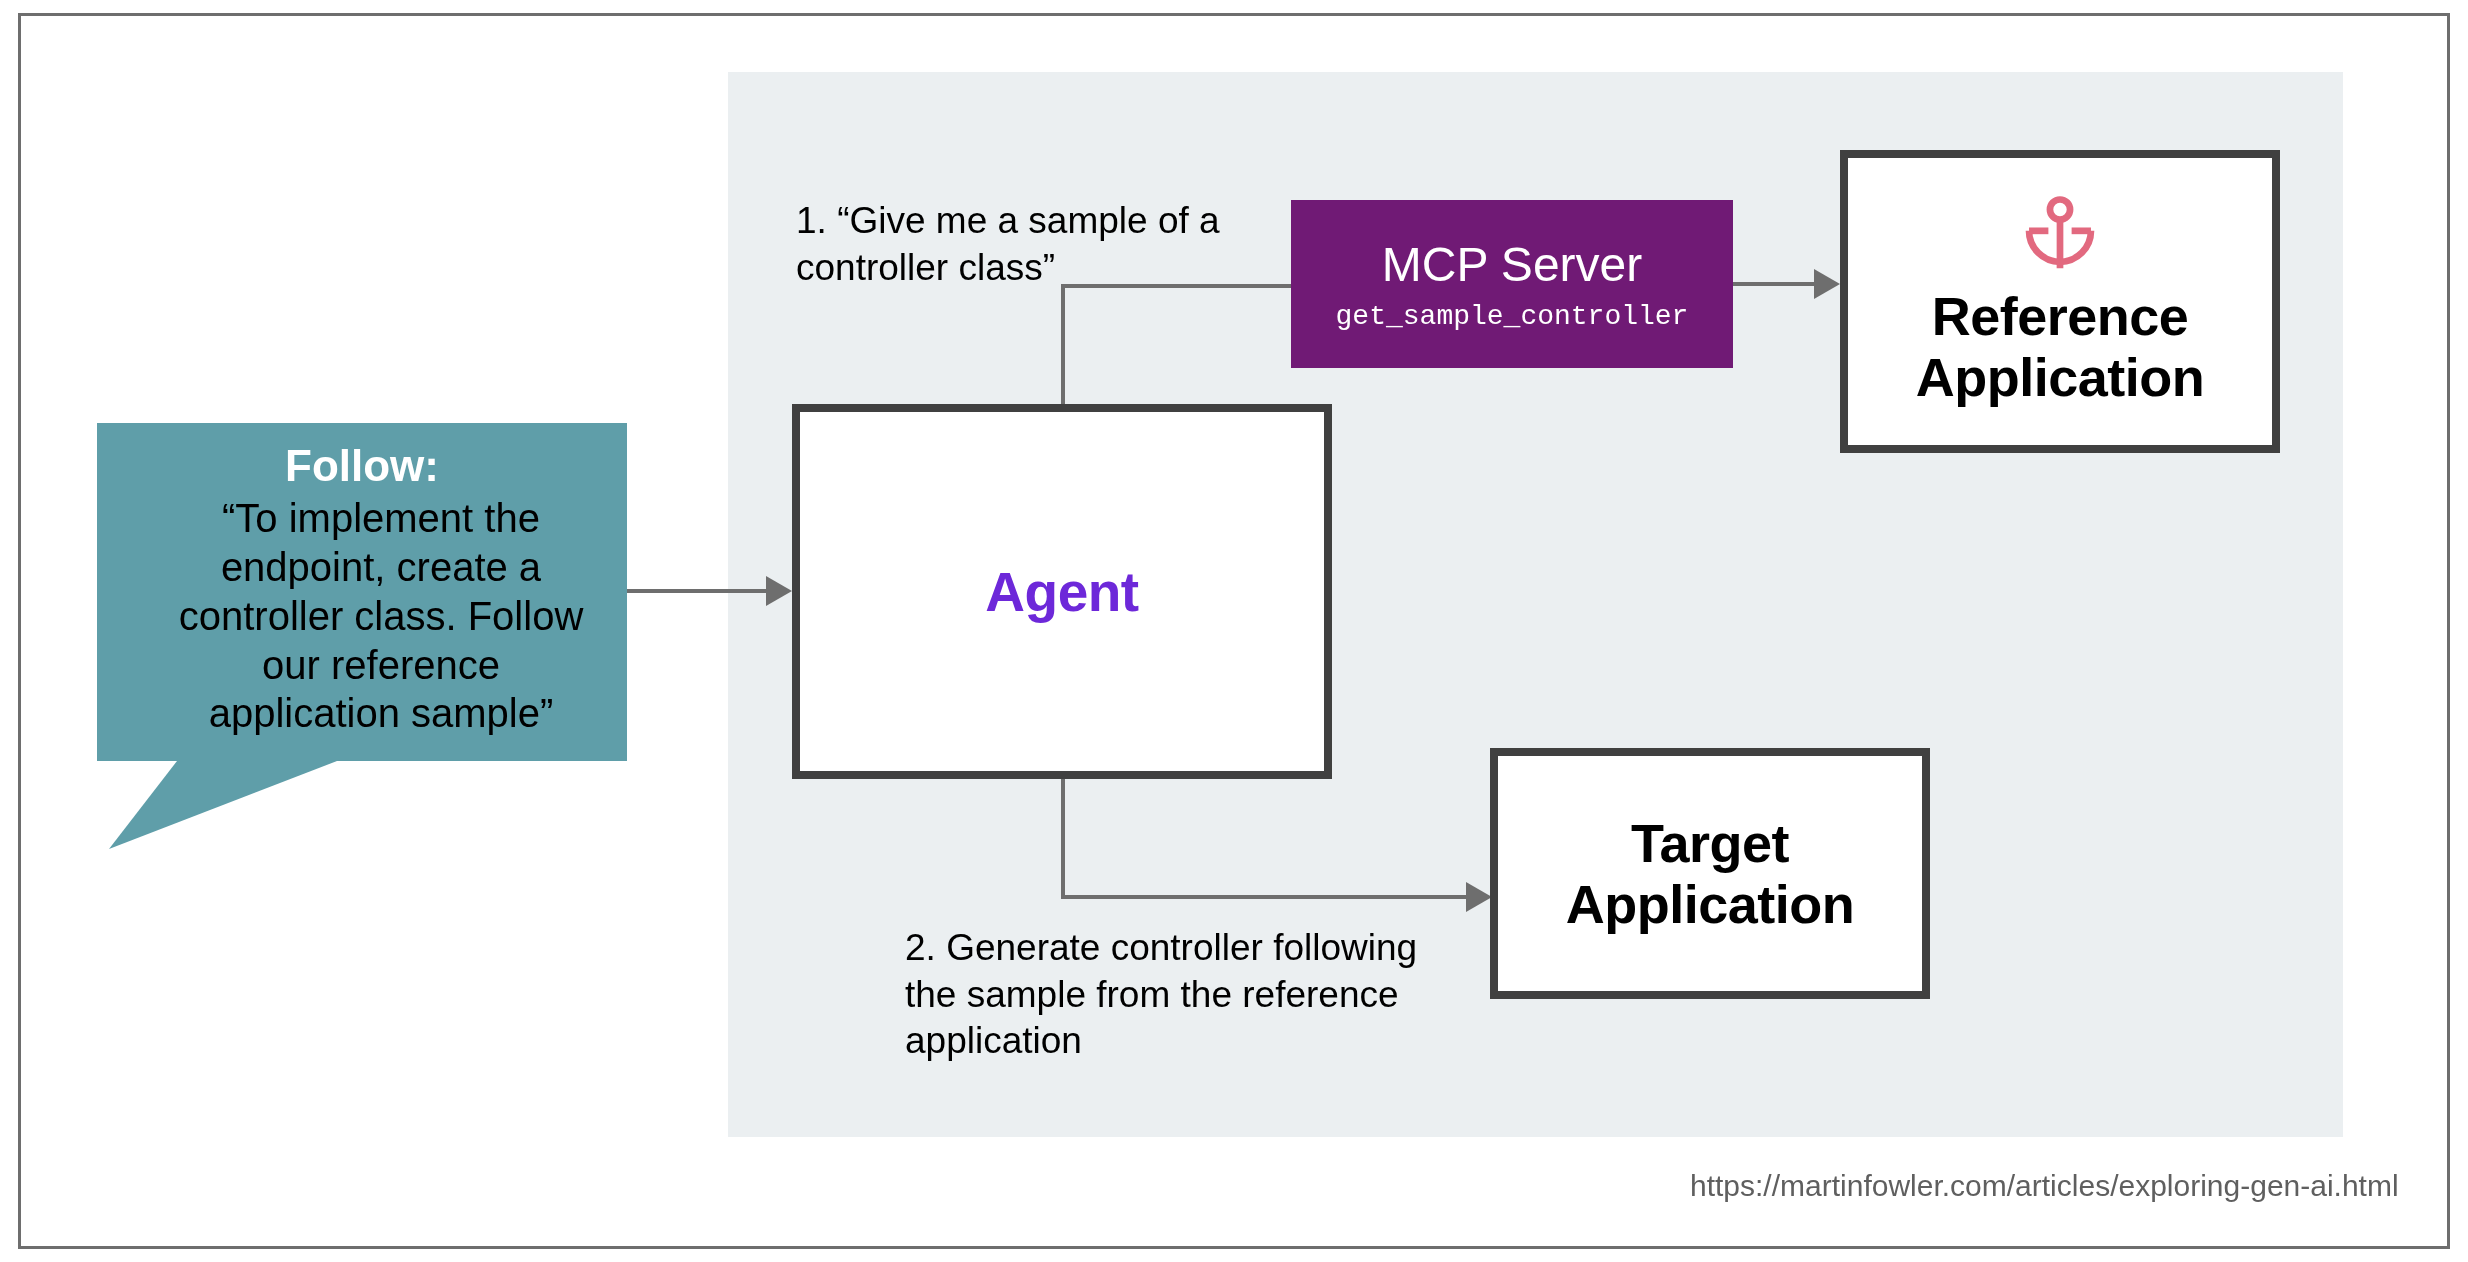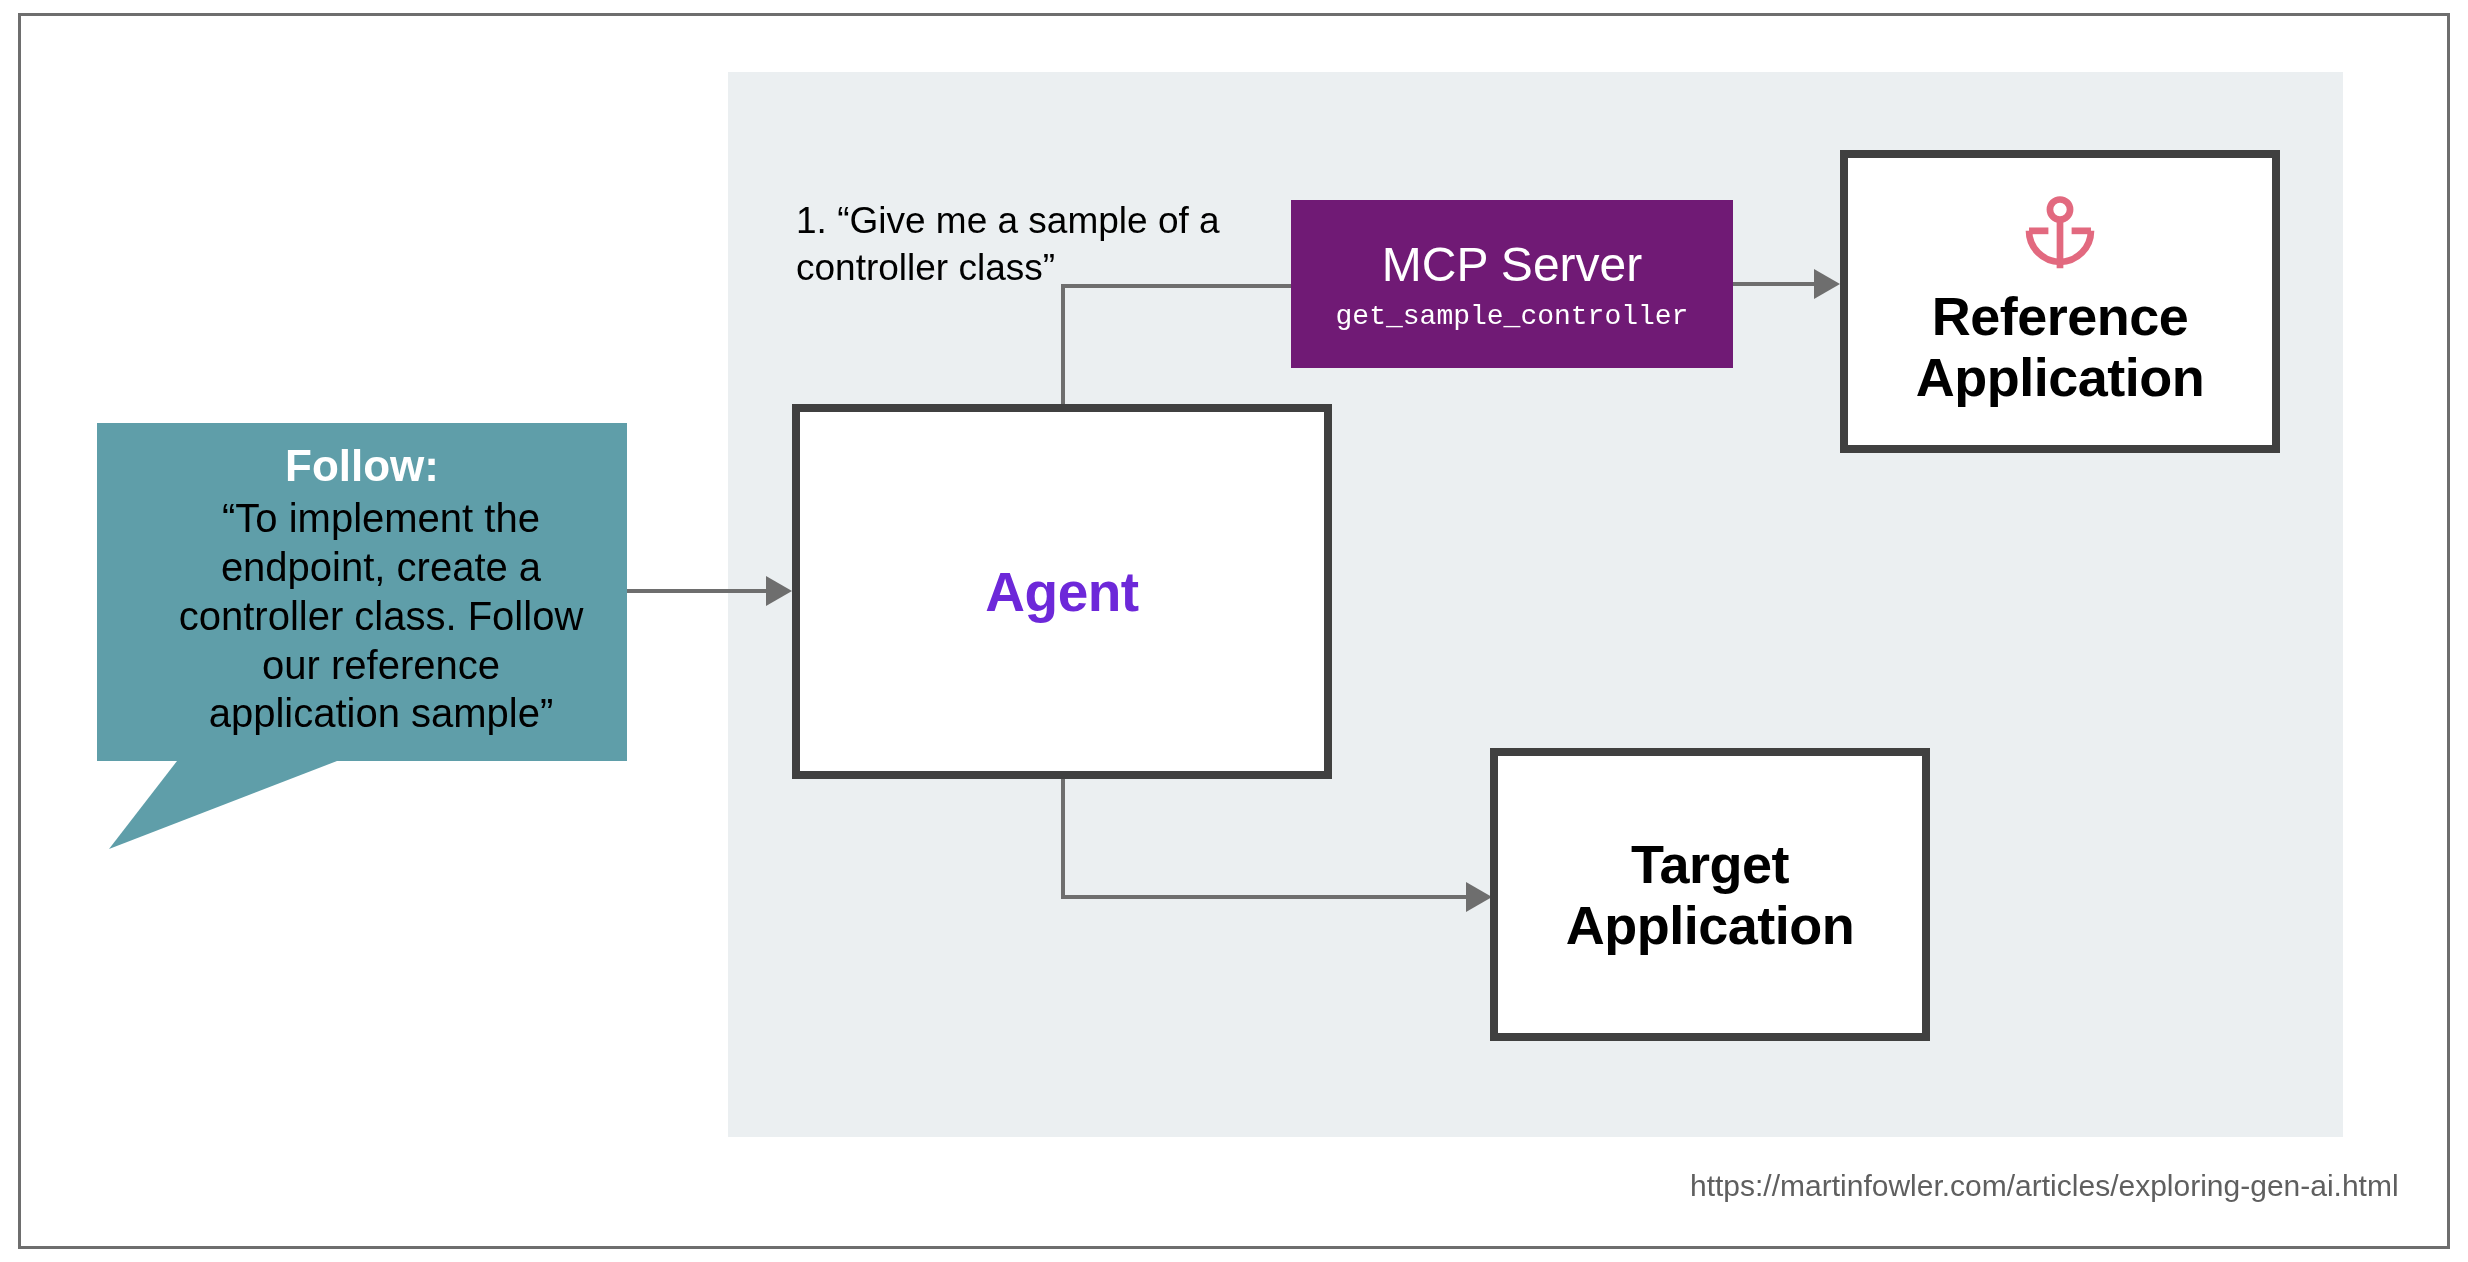--- a/index.html
+++ b/index.html
@@ -113,21 +113,21 @@
     font-weight: bold;
     color: #000000;
     line-height: 1.12;
     letter-spacing: -0.5px;
   }
 
   .target-box {
     left: 1490px;
     top: 748px;
     width: 440px;
-    height: 293px;
+    height: 251px;
   }
   .target-label {
     font-size: 54px;
     font-weight: bold;
     color: #000000;
     line-height: 1.12;
     letter-spacing: -0.5px;
   }
 
   
@@ -274,16 +274,17 @@
     <div class="ref-label">Reference</div>
     <div class="ref-label">Application</div>
   </div>
 
   <div class="node box-white target-box">
     <div class="target-label">Target</div>
     <div class="target-label">Application</div>
   </div>
 
   <div class="step-label step1">1. “Give me a sample of a controller class”</div>
+  <div class="step-label step2">2. Generate controller following the sample from the reference application</div>
 
   <div class="footer-url">https://martinfowler.com/articles/exploring-gen-ai.html</div>
 
 </div>
 
 </body></html>

